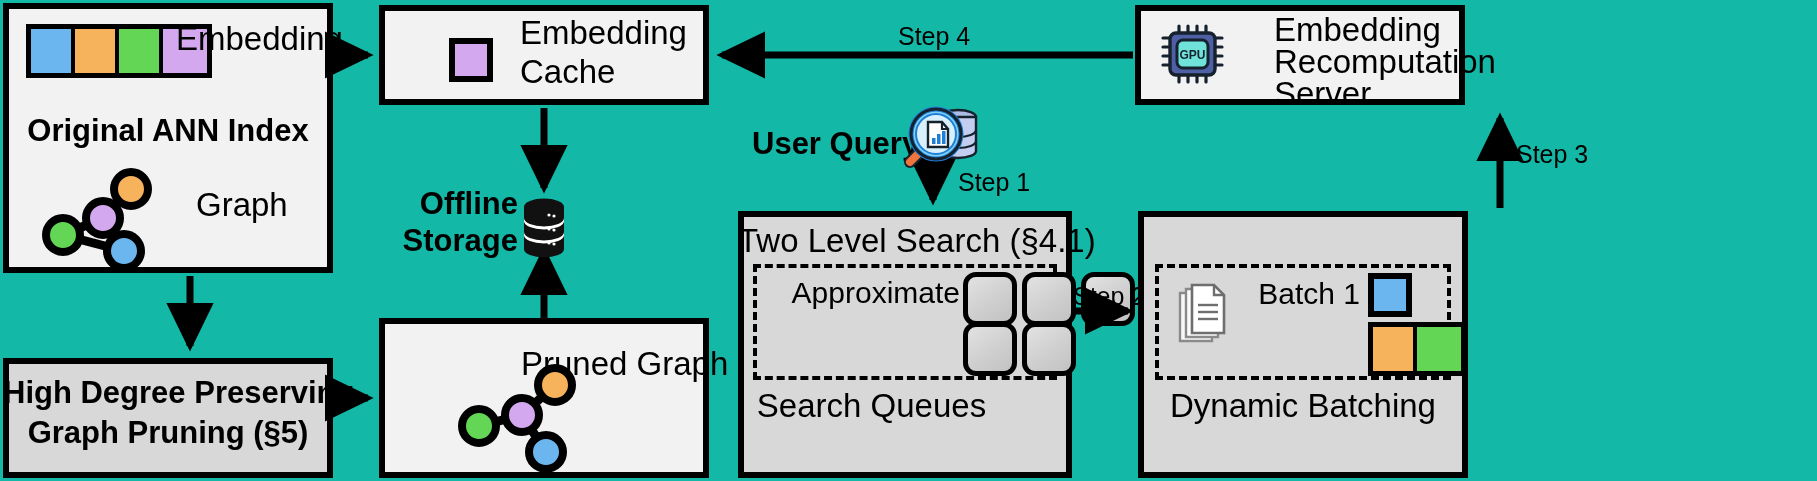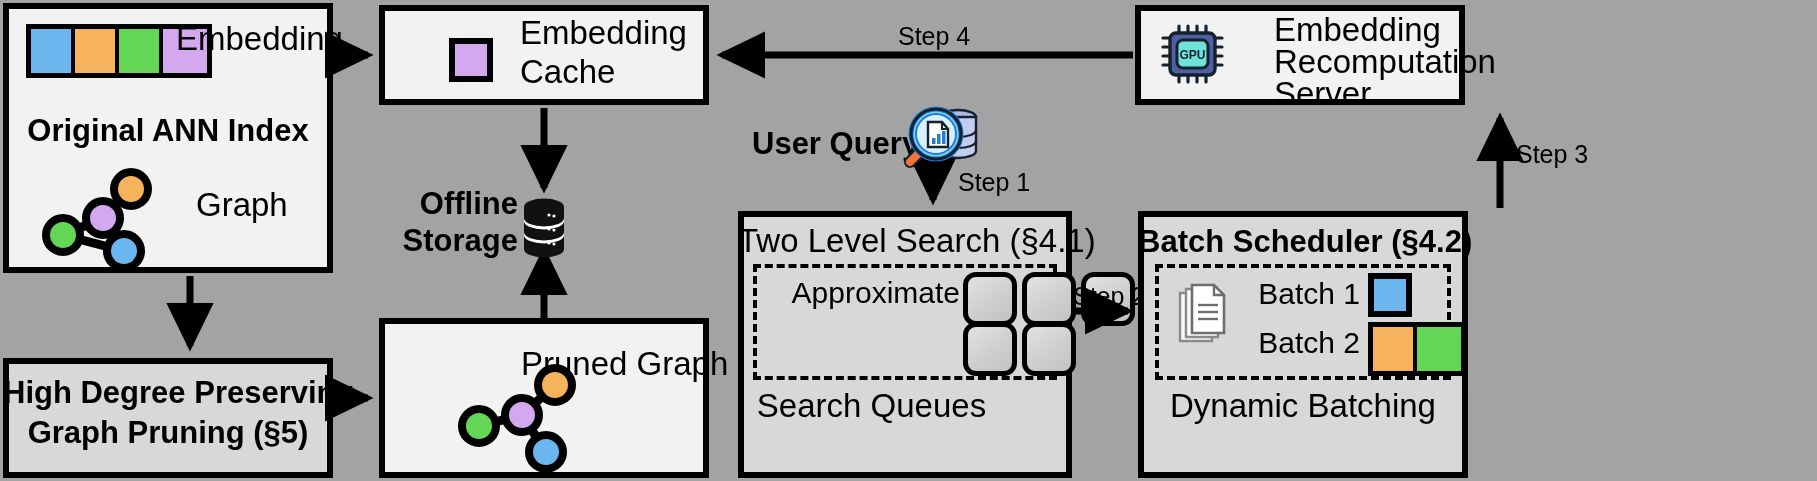--- a/index.html
+++ b/index.html
@@ -8,21 +8,21 @@
     background: #ffffff;
   }
   body {
     font-family: "Liberation Sans", sans-serif;
     -webkit-font-smoothing: antialiased;
   }
   #stage {
     position: relative;
     width: 1817px;
     height: 481px;
-    background: #a3a3a3;
+    background: #14b8a6;
     overflow: hidden;
   }
   .box {
     position: absolute;
     box-sizing: border-box;
     border: 6px solid #000000;
     background: #f2f2f2;
   }
   .box.shaded { background: #d8d8d8; }
   .dashed {
@@ -130,25 +130,23 @@
     <div class="slot"></div>
     <div class="slot"></div>
   </div>
   <div class="slotrow" style="left:963px; top:322px;">
     <div class="slot"></div>
     <div class="slot"></div>
   </div>
   <div class="label lbl-big center" style="left:738px; top:387px; width:267px;">Search Queues</div>
 
   <div class="box shaded" style="left:1138px; top:211px; width:330px; height:267px;"></div>
-  <div class="label lbl-bold center" style="left:1138px; top:224px; width:330px;">Batch Scheduler (§4.2)</div>
   <div class="dashed" style="left:1155px; top:264px; width:296px; height:116px;"></div>
   <div class="label lbl-mid right" style="left:1230px; top:276px; width:130px;">Batch 1</div>
   <div class="single-chip" style="left:1368px; top:273px; width:44px; height:44px; background:#6cb6f0;"></div>
-  <div class="label lbl-mid right" style="left:1230px; top:325px; width:130px;">Batch 2</div>
   <div class="chiprow" style="left:1368px; top:322px;">
     <div class="chip" style="background:#f7b25c;"></div>
     <div class="chip" style="background:#63d655;"></div>
   </div>
   <div class="label lbl-big center" style="left:1138px; top:387px; width:330px;">Dynamic Batching</div>
 
   <div class="box" style="left:1135px; top:5px; width:330px; height:100px;"></div>
   <div class="label lbl-big" style="left:1274px; top:11px;">Embedding</div>
   <div class="label lbl-big" style="left:1274px; top:43px;">Recomputation</div>
   <div class="label lbl-big" style="left:1274px; top:75px;">Server</div>

